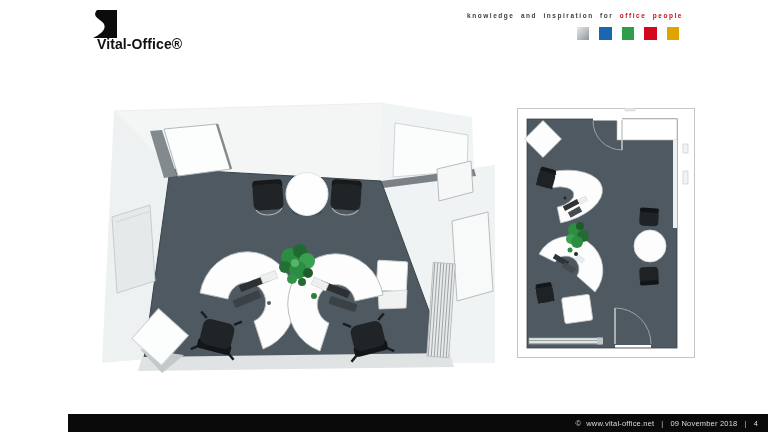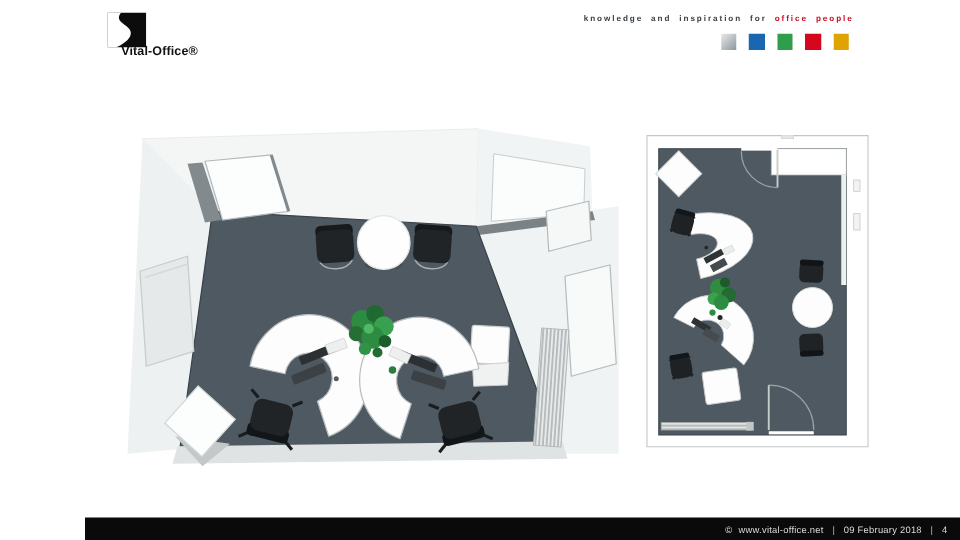--- a/index.html
+++ b/index.html
@@ -6,21 +6,21 @@
   .slide{
     position:relative;width:768px;height:432px;margin:0 auto;
     background:#ffffff;overflow:hidden;
     font-family:"Liberation Sans","DejaVu Sans",sans-serif;
   }
   
   .logo{position:absolute;left:86px;top:10px;width:70px;height:40px;}
   .logo-mark{position:absolute;left:0;top:0;width:31px;height:28px;display:block;}
   .logo-text{
     position:absolute;left:11px;top:26px;white-space:nowrap;
-    font-size:10px;font-weight:bold;color:#111;letter-spacing:0.1px;
+    font-size:14px;font-weight:bold;color:#111;letter-spacing:0.1px;
   }
   .tagline{
     position:absolute;top:12px;right:85px;white-space:nowrap;
     font-size:6.5px;font-weight:bold;letter-spacing:1.55px;word-spacing:3px;
     color:#3b4045;
   }
   .tagline .hl{color:#c50e20;}
   .palette{
     position:absolute;top:27px;right:89px;display:flex;gap:10px;
   }
@@ -300,18 +300,18 @@
         </g>
         <circle cx="133" cy="138" r="16" fill="#fdfdfd" stroke="#d8dbdb" stroke-width="0.8"></circle>
       </g>
     </svg>
   </div>
 
   <div class="footer-bar">
     <span class="seg cp">©</span>
     <span class="seg">www.vital-office.net</span>
     <span class="sep">|</span>
-    <span class="seg">09 February 2018</span>
+    <span class="seg">09 November 2018</span>
     <span class="sep">|</span>
     <span class="seg">4</span>
   </div>
 
 </div>
 
 </body></html>

